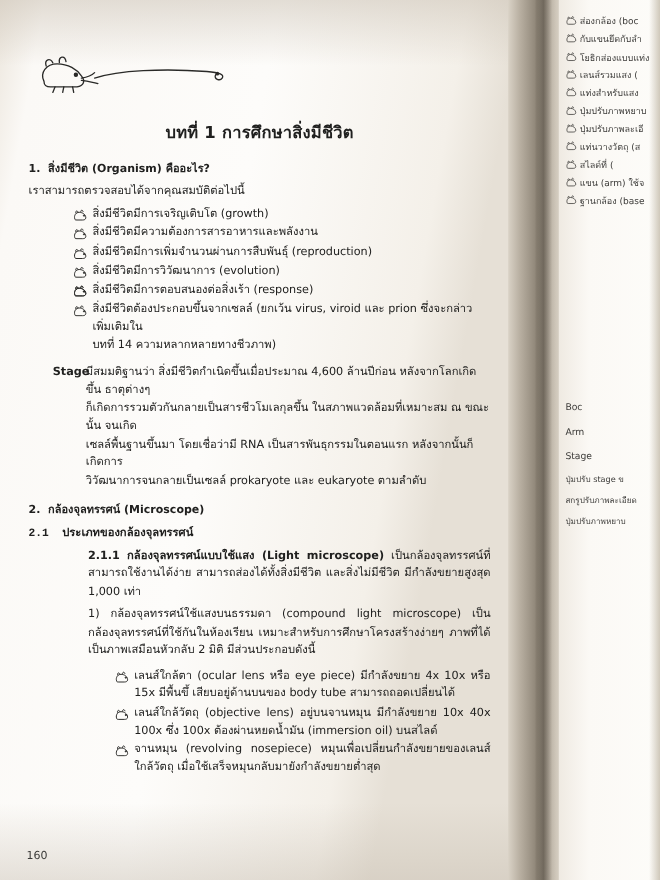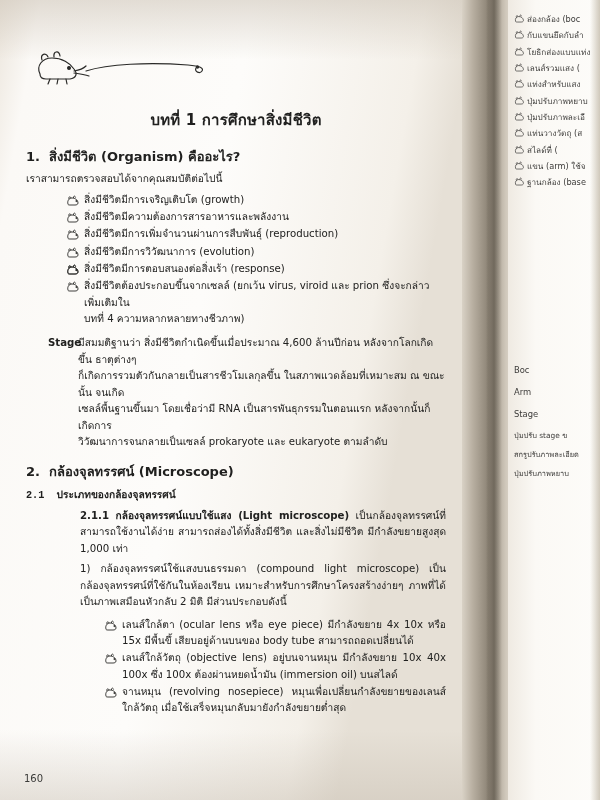--- a/index.html
+++ b/index.html
@@ -81,21 +81,21 @@
   .chapter-title {
     text-align: center;
     font-size: 15px;
     font-weight: bold;
     margin: 74px 0 14px 0;
     letter-spacing: 0.2px;
   }
   .hdr-1 {
     margin: 0 0 4px 0;
     font-weight: bold;
-    font-size: 13px;
+    font-size: 10px;
   }
   .indent-1 { margin-left: 22px; }
   .indent-2 { margin-left: 54px; }
   .indent-3 { margin-left: 54px; }
   .para { margin: 0 0 2px 0; }
   .tight { margin: 0; }
 
   ul.bullets {
     list-style: none;
     margin: 4px 0 4px 0;
@@ -290,21 +290,21 @@
       <li>
         <svg class="cat-bullet" viewBox="0 0 14 11">
             <g fill="none" stroke="#2a2a28" stroke-width="0.9">
               <path d="M2 9 C1 6,3 3,6 3 C9 3,12 5,12 8 C12 9.5,10.5 10,9 10 L4 10 C2.6 10,2 9.8,2 9Z"></path>
               <path d="M3 4 C2.2 1.6,4.4 1,5 3"></path>
               <path d="M7.5 3 C7 0.8,9.2 0.4,9.6 2.6"></path>
               <circle cx="10.4" cy="6" r="0.6" fill="#2a2a28"></circle>
             </g>
           </svg>
         <span>สิ่งมีชีวิตต้องประกอบขึ้นจากเซลล์ (ยกเว้น virus, viroid และ prion ซึ่งจะกล่าวเพิ่มเติมใน</span>
-        <div style="padding-left:0">บทที่ 4 ความหลากหลายทางชีวภาพ)</div>
+        <div style="padding-left:0">บทที่ 14 ความหลากหลายทางชีวภาพ)</div>
       </li>
     </ul>
 
     <div class="note-block">
       <div class="note-label">Stage</div>
       <div class="note-body">
         <div class="tight">มีสมมติฐานว่า สิ่งมีชีวิตกำเนิดขึ้นเมื่อประมาณ 4,600 ล้านปีก่อน หลังจากโลกเกิดขึ้น ธาตุต่างๆ</div>
         <div class="tight">ก็เกิดการรวมตัวกันกลายเป็นสารชีวโมเลกุลขึ้น ในสภาพแวดล้อมที่เหมาะสม ณ ขณะนั้น จนเกิด</div>
         <div class="tight">เซลล์พื้นฐานขึ้นมา โดยเชื่อว่ามี RNA เป็นสารพันธุกรรมในตอนแรก หลังจากนั้นก็เกิดการ</div>
         <div class="tight">วิวัฒนาการจนกลายเป็นเซลล์ prokaryote และ eukaryote ตามลำดับ</div>

